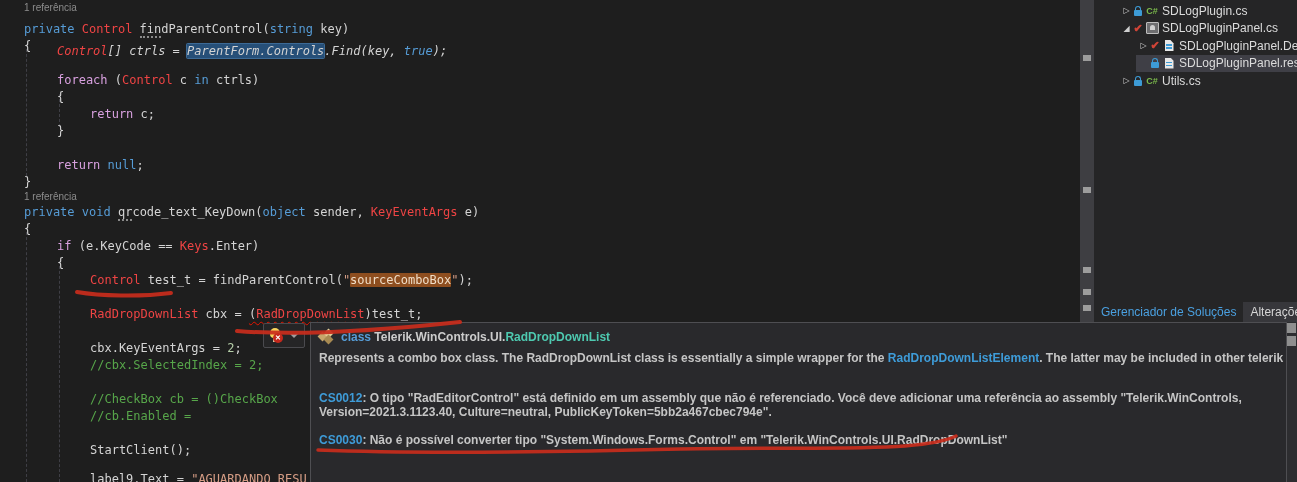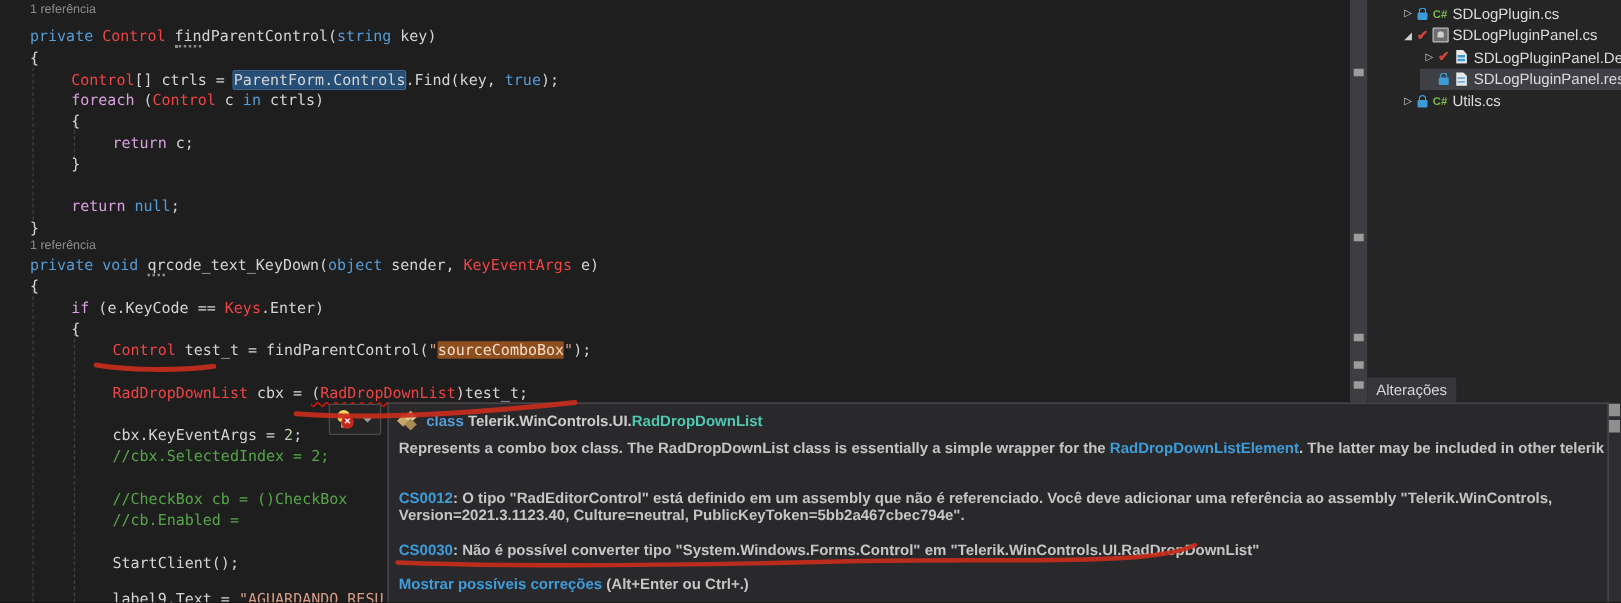--- a/index.html
+++ b/index.html
@@ -80,21 +80,21 @@
   <div id="editor">
 
     <div class="guide" style="left:26px;top:44px;height:132px;"></div>
     <div class="guide" style="left:26px;top:227px;height:255px;"></div>
     <div class="guide" style="left:59px;top:94px;height:33px;"></div>
     <div class="guide" style="left:59px;top:261px;height:221px;"></div>
     <div>
         <div class="code-line lens-line" style="top: 1px; left: 24px;"><span class="c-lens">1 referência</span></div>
         <div class="code-line" style="top: 21px; left: 24px;"><span class="c-kw">private </span><span class="c-typ">Control </span><span class="c-pln c-dots">fin</span><span class="c-pln">dParentControl(</span><span class="c-kw">string</span><span class="c-pln"> key)</span></div>
         <div class="code-line" style="top: 38px; left: 24px;"><span class="c-pln">{</span></div>
-        <div class="code-line" style="top: 56px; left: 57px;"><span class="c-typ">Control</span><span class="c-pln">[] ctrls = </span><span class="c-pln c-selhl">ParentForm.Controls</span><span class="c-pln">.Find(key, </span><span class="c-kw">true</span><span class="c-pln">);</span></div>
+        <div class="code-line" style="top: 43px; left: 57px; font-style: italic;"><span class="c-typ">Control</span><span class="c-pln">[] ctrls = </span><span class="c-pln c-selhl">ParentForm.Controls</span><span class="c-pln">.Find(key, </span><span class="c-kw">true</span><span class="c-pln">);</span></div>
         <div class="code-line" style="top: 72px; left: 57px;"><span class="c-ctl">foreach</span><span class="c-pln"> (</span><span class="c-typ">Control</span><span class="c-pln"> c </span><span class="c-kw">in</span><span class="c-pln"> ctrls)</span></div>
         <div class="code-line" style="top: 89px; left: 57px;"><span class="c-pln">{</span></div>
         <div class="code-line" style="top: 106px; left: 90px;"><span class="c-ctl">return</span><span class="c-pln"> c;</span></div>
         <div class="code-line" style="top: 123px; left: 57px;"><span class="c-pln">}</span></div>
         <div class="code-line" style="top: 157px; left: 57px;"><span class="c-ctl">return</span><span class="c-pln"> </span><span class="c-kw">null</span><span class="c-pln">;</span></div>
         <div class="code-line" style="top: 174px; left: 24px;"><span class="c-pln">}</span></div>
         <div class="code-line lens-line" style="top: 190px; left: 24px;"><span class="c-lens">1 referência</span></div>
         <div class="code-line" style="top: 204px; left: 24px;"><span class="c-kw">private</span><span class="c-pln"> </span><span class="c-kw">void</span><span class="c-pln"> </span><span class="c-pln c-dots">qr</span><span class="c-pln">code_text_KeyDown(</span><span class="c-kw">object</span><span class="c-pln"> sender, </span><span class="c-typ">KeyEventArgs</span><span class="c-pln"> e)</span></div>
         <div class="code-line" style="top: 221px; left: 24px;"><span class="c-pln">{</span></div>
         <div class="code-line" style="top: 238px; left: 57px;"><span class="c-ctl">if</span><span class="c-pln"> (e.KeyCode == </span><span class="c-typ">Keys</span><span class="c-pln">.Enter)</span></div>
@@ -174,41 +174,41 @@
           <span class="lock-glyph"></span>
         </span>
         <span class="tw iconw">
           <span class="csharp-glyph">C#</span>
         </span>
         <span class="tree-label">Utils.cs</span>
       </div>
     </div>
 
   <div id="tabbar">
+      <div class="panel-tab active">Gerenciador de Soluções</div>
       <div class="panel-tab inactive">Alterações</div>
     </div>
 
   <div id="right-edge">
     <div class="edge-square" style="top:1px;"></div>
     <div class="edge-square" style="top:14px;"></div>
   </div>
 
   <div id="tooltip">
     <span class="class-icon">
         <i></i>
         <i></i>
         <i></i>
       </span>
     <div class="t-line" id="tooltip-header" style="left:30px;top:7px;"><span class="t-kw">class</span><span class="t-ns"> Telerik.WinControls.UI.</span><span class="t-typ">RadDropDownList</span></div>
     <div></div>
   <div class="t-line" style="top: 28px;"><span class="t-txt">Represents a combo box class. The RadDropDownList class is essentially a simple wrapper for the </span><span class="t-lnk">RadDropDownListElement</span><span class="t-txt">. The latter may be included in other telerik controls. All UI</span></div>
       <div class="t-line" style="top: 68px;"><span class="t-lnk">CS0012</span><span class="t-txt">: O tipo "RadEditorControl" está definido em um assembly que não é referenciado. Você deve adicionar uma referência ao assembly "Telerik.WinControls,</span></div>
       <div class="t-line" style="top: 82px;"><span class="t-txt">Version=2021.3.1123.40, Culture=neutral, PublicKeyToken=5bb2a467cbec794e".</span></div>
       <div class="t-line" style="top: 110px;"><span class="t-lnk">CS0030</span><span class="t-txt">: Não é possível converter tipo "System.Windows.Forms.Control" em "Telerik.WinControls.UI.RadDropDownList"</span></div>
-      <div class="t-line" style="top: 137px;"><span class="t-lnk">Mostrar possíveis correções</span><span class="t-txt"> (Alt+Enter ou Ctrl+.)</span></div>
     </div>
 
   <svg id="annotations" viewBox="0 0 1297 482" xmlns="http://www.w3.org/2000/svg">
       <path d="M77 292 C 100 296, 140 297, 171 293" stroke="#C92C1C" stroke-width="4" fill="none" stroke-linecap="round" opacity="0.92"></path>
       <path d="M237 331 C 300 336, 385 330, 460 322" stroke="#C92C1C" stroke-width="4" fill="none" stroke-linecap="round" opacity="0.92"></path>
       <path d="M318 450 C 420 454, 560 452, 680 449 C 770 447, 850 450, 905 446 C 930 444, 948 440, 956 436" stroke="#C92C1C" stroke-width="3.5" fill="none" stroke-linecap="round" opacity="0.92"></path>
     </svg>
 
 </div>
 

